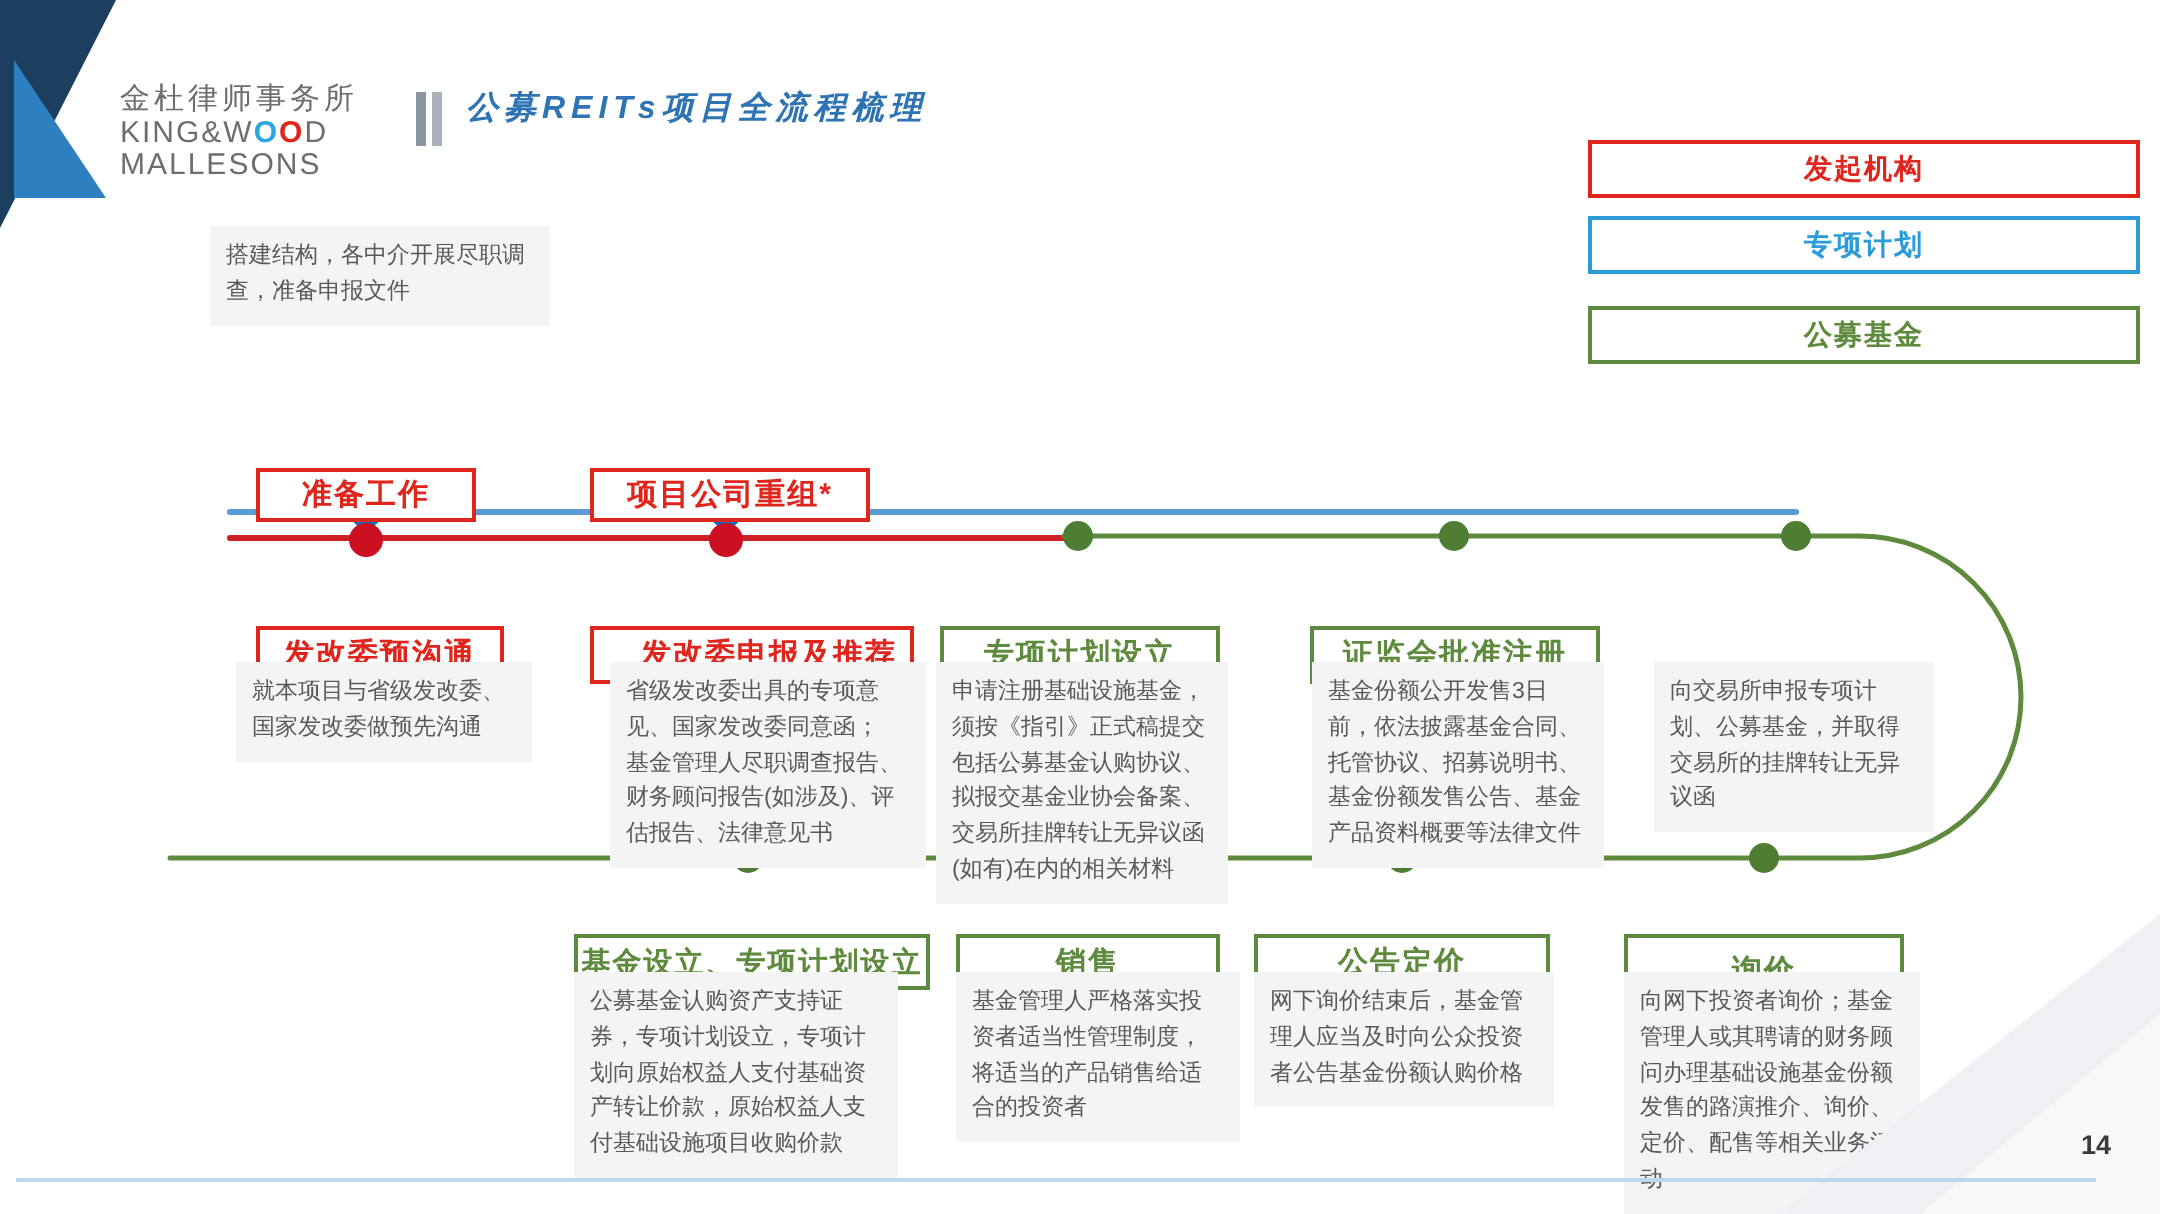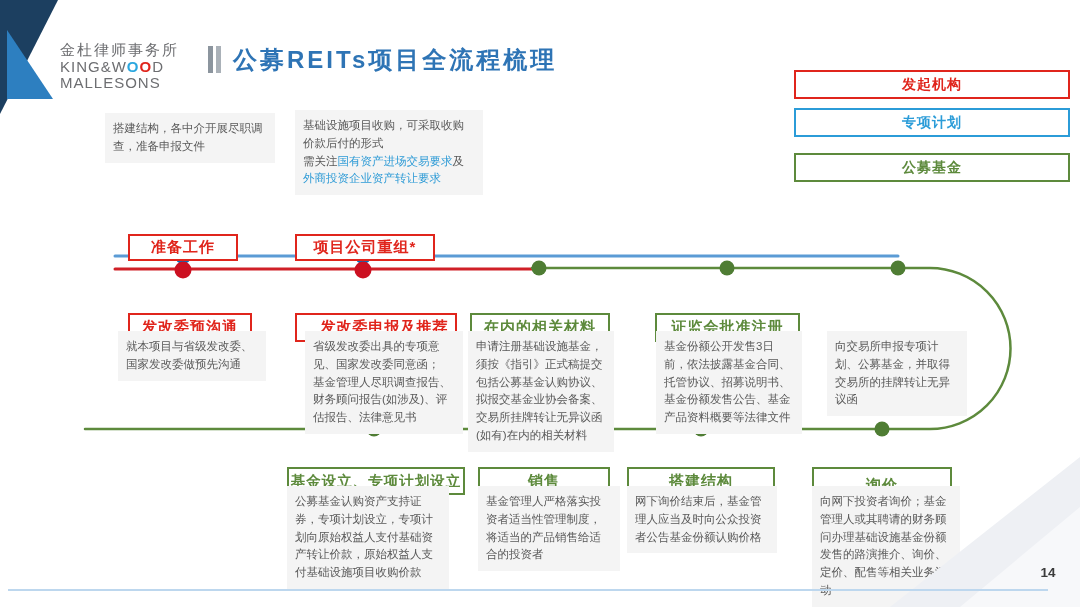--- a/index.html
+++ b/index.html
@@ -21,21 +21,21 @@
   .logo{position:absolute;left:60px;top:42px;color:#6d6e71;line-height:1.1;}
   .logo .cn{font-size:15px;letter-spacing:2px;}
   .logo .en{font-size:15px;letter-spacing:1px;font-weight:500;}
   .logo .o-blue{color:#2ba7df;font-weight:bold;}
   .logo .o-red{color:#e0251c;font-weight:bold;}
 
   .title-bars{position:absolute;left:208px;top:46px;width:16px;height:27px;}
   .title-bars .b1,.title-bars .b2{position:absolute;top:0;width:5px;height:27px;}
   .title-bars .b1{left:0;background:#8c959e;}
   .title-bars .b2{left:8px;background:#aab1b8;}
-  .page-title{position:absolute;left:233px;top:44px;font-size:24px;font-weight:bold;color:var(--title-blue);letter-spacing:3px;}
+  .page-title{position:absolute;left:233px;top:44px;font-size:16px;font-weight:bold;color:var(--title-blue);letter-spacing:3px;font-style:italic;}
 
   .legend-box{position:absolute;left:794px;width:276px;height:29px;display:flex;align-items:center;justify-content:center;font-weight:bold;font-size:14px;background:#fff;box-sizing:border-box;letter-spacing:1px;}
   .legend-red{top:70px;border:2px solid var(--red);color:var(--red);}
   .legend-blue{top:96px;border:2px solid var(--blue);color:var(--blue);margin-top:12px;}
   .legend-green{top:153px;border:2px solid var(--green);color:var(--green);}
 
   .note{position:absolute;background:var(--note-bg);color:var(--note-fg);font-size:11.5px;line-height:1.55;padding:7px 8px;white-space:pre-line;box-sizing:border-box;}
   .note .link{color:#2e9bd6;}
 
   .stage{position:absolute;display:flex;align-items:center;justify-content:center;background:#fff;font-weight:bold;font-size:15px;box-sizing:border-box;letter-spacing:1px;margin-top:20px;}
@@ -70,22 +70,20 @@
       <span class="b1"></span>
       <span class="b2"></span>
     </div>
   <div class="page-title">公募REITs项目全流程梳理</div>
 
   <div class="legend-box legend-red">发起机构</div>
   <div class="legend-box legend-blue">专项计划</div>
   <div class="legend-box legend-green">公募基金</div>
 
   <div class="note" style="left:105px;top:113px;width:170px;">搭建结构，各中介开展尽职调查，准备申报文件</div>
-  <div class="note" style="left:295px;top:110px;width:188px;"><span>基础设施项目收购，可采取收购价款后付的形式
-</span><span>需关注</span><span class="link">国有资产进场交易要求</span><span>及</span><span class="link">外商投资企业资产转让要求</span></div>
 
   <svg class="timeline-svg" width="1080" height="607" viewBox="0 0 1080 607">
     <line x1="115" y1="256" x2="898" y2="256" stroke="#5b9bd5" stroke-width="3" stroke-linecap="round"></line>
     <line x1="115" y1="269" x2="540" y2="269" stroke="#d02027" stroke-width="3" stroke-linecap="round"></line>
     <path d="M 532 268 H 930 A 80.5 80.5 0 0 1 930 429 H 85" fill="none" stroke="#5d8a3c" stroke-width="2.5" stroke-linecap="round"></path>
     <circle cx="183" cy="256" r="8" fill="#0070c0"></circle>
     <circle cx="363" cy="256" r="8" fill="#0070c0"></circle>
     <circle cx="183" cy="270" r="8.5" fill="#cc1021"></circle>
     <circle cx="363" cy="270" r="8.5" fill="#cc1021"></circle>
     <circle cx="539" cy="268" r="7.5" fill="#4f7d34"></circle>
@@ -95,33 +93,33 @@
     <circle cx="544" cy="429" r="7.5" fill="#4f7d34"></circle>
     <circle cx="701" cy="429" r="7.5" fill="#4f7d34"></circle>
     <circle cx="882" cy="429" r="7.5" fill="#4f7d34"></circle>
   </svg>
 
   <div class="stage red" style="left:128px;top:214px;width:110px;height:27px;">准备工作</div>
   <div class="stage red" style="left:295px;top:214px;width:140px;height:27px;">项目公司重组*</div>
 
   <div class="stage red" style="left:128px;top:293px;width:124px;height:29px;">发改委预沟通</div>
   <div class="stage red" style="left:295px;top:293px;width:162px;height:29px;padding-left:17px;">发改委申报及推荐</div>
-  <div class="stage green" style="left:470px;top:293px;width:140px;height:29px;">在内的相关材料</div>
+  <div class="stage green" style="left:470px;top:293px;width:140px;height:29px;">专项计划设立</div>
   <div class="stage green" style="left:655px;top:293px;width:145px;height:29px;">证监会批准注册</div>
 
   <div class="note" style="left:118px;top:331px;width:148px;">就本项目与省级发改委、国家发改委做预先沟通</div>
   <div class="note" style="left:305px;top:331px;width:158px;">省级发改委出具的专项意见、国家发改委同意函；
 基金管理人尽职调查报告、财务顾问报告(如涉及)、评估报告、法律意见书</div>
   <div class="note" style="left:468px;top:331px;width:146px;">申请注册基础设施基金，须按《指引》正式稿提交包括公募基金认购协议、拟报交基金业协会备案、交易所挂牌转让无异议函(如有)在内的相关材料</div>
   <div class="note" style="left:656px;top:331px;width:146px;">基金份额公开发售3日前，依法披露基金合同、托管协议、招募说明书、基金份额发售公告、基金产品资料概要等法律文件</div>
   <div class="note" style="left:827px;top:331px;width:140px;">向交易所申报专项计划、公募基金，并取得交易所的挂牌转让无异议函</div>
 
   <div class="stage green" style="left:287px;top:447px;width:178px;height:28px;font-size:14.5px;">基金设立、专项计划设立</div>
   <div class="stage green" style="left:478px;top:447px;width:132px;height:28px;">销售</div>
-  <div class="stage green" style="left:627px;top:447px;width:148px;height:28px;">搭建结构</div>
+  <div class="stage green" style="left:627px;top:447px;width:148px;height:28px;">公告定价</div>
   <div class="stage green" style="left:812px;top:447px;width:140px;height:36px;">询价</div>
 
   <div class="note" style="left:287px;top:486px;width:162px;">公募基金认购资产支持证券，专项计划设立，专项计划向原始权益人支付基础资产转让价款，原始权益人支付基础设施项目收购价款</div>
   <div class="note" style="left:478px;top:486px;width:142px;">基金管理人严格落实投资者适当性管理制度，将适当的产品销售给适合的投资者</div>
   <div class="note" style="left:627px;top:486px;width:150px;">网下询价结束后，基金管理人应当及时向公众投资者公告基金份额认购价格</div>
   <div class="note" style="left:812px;top:486px;width:148px;">向网下投资者询价；基金管理人或其聘请的财务顾问办理基础设施基金份额发售的路演推介、询价、定价、配售等相关业务活动</div>
 
   <svg class="corner-br" width="210" height="160" viewBox="0 0 210 160">
     <polygon points="210,10 210,160 20,160" fill="#eef0f4"></polygon>
     <polygon points="210,60 210,160 90,160" fill="#f7f8fa"></polygon>

